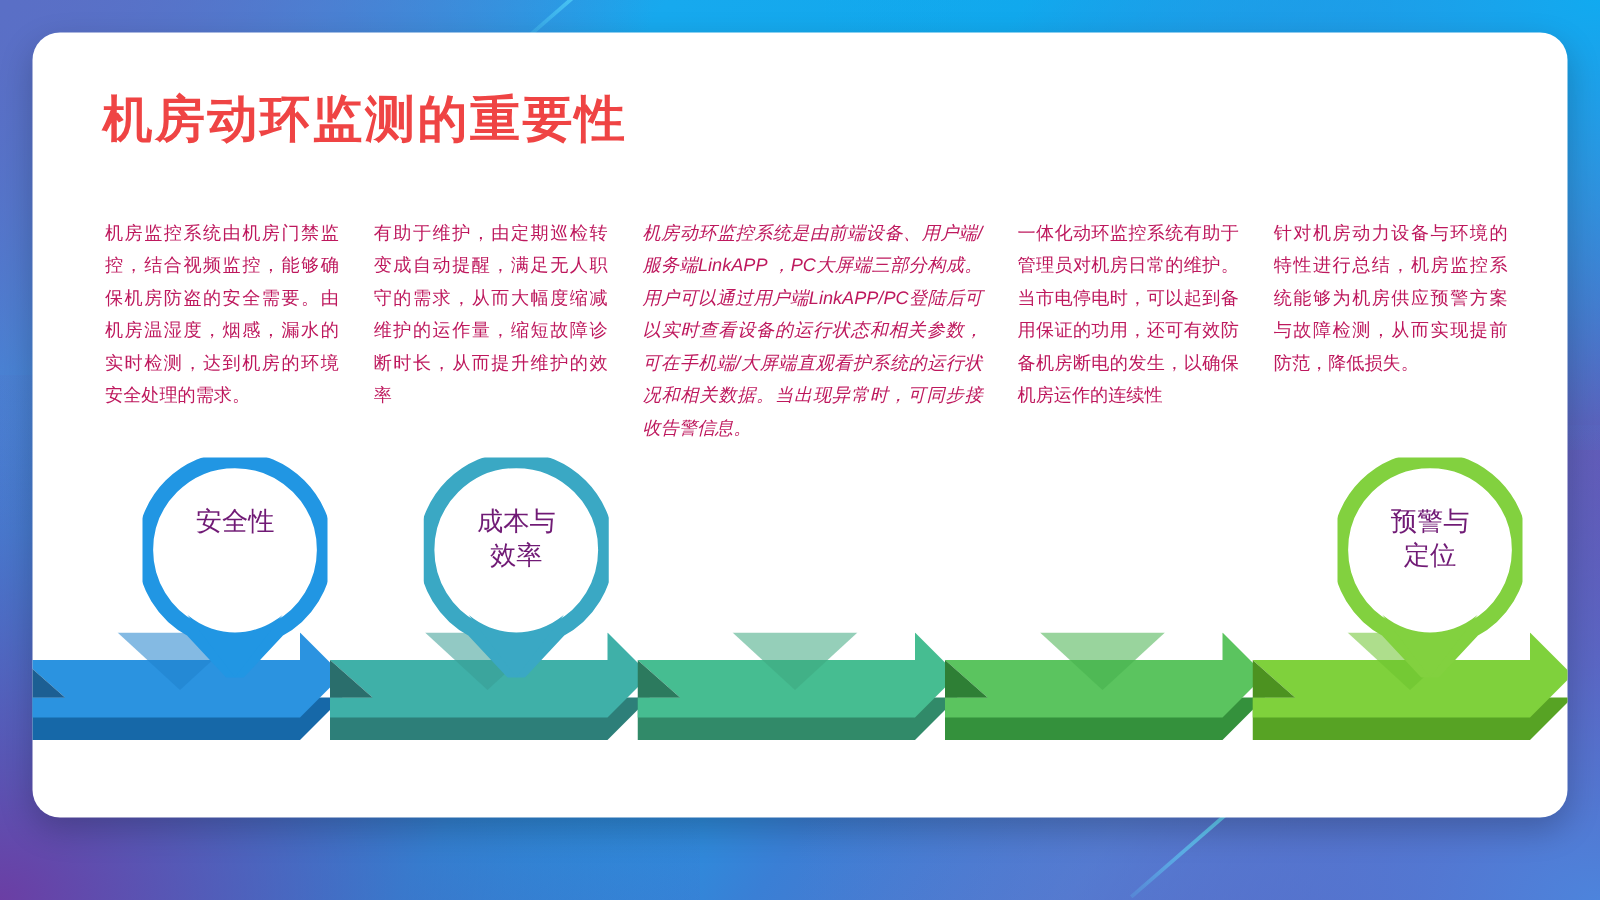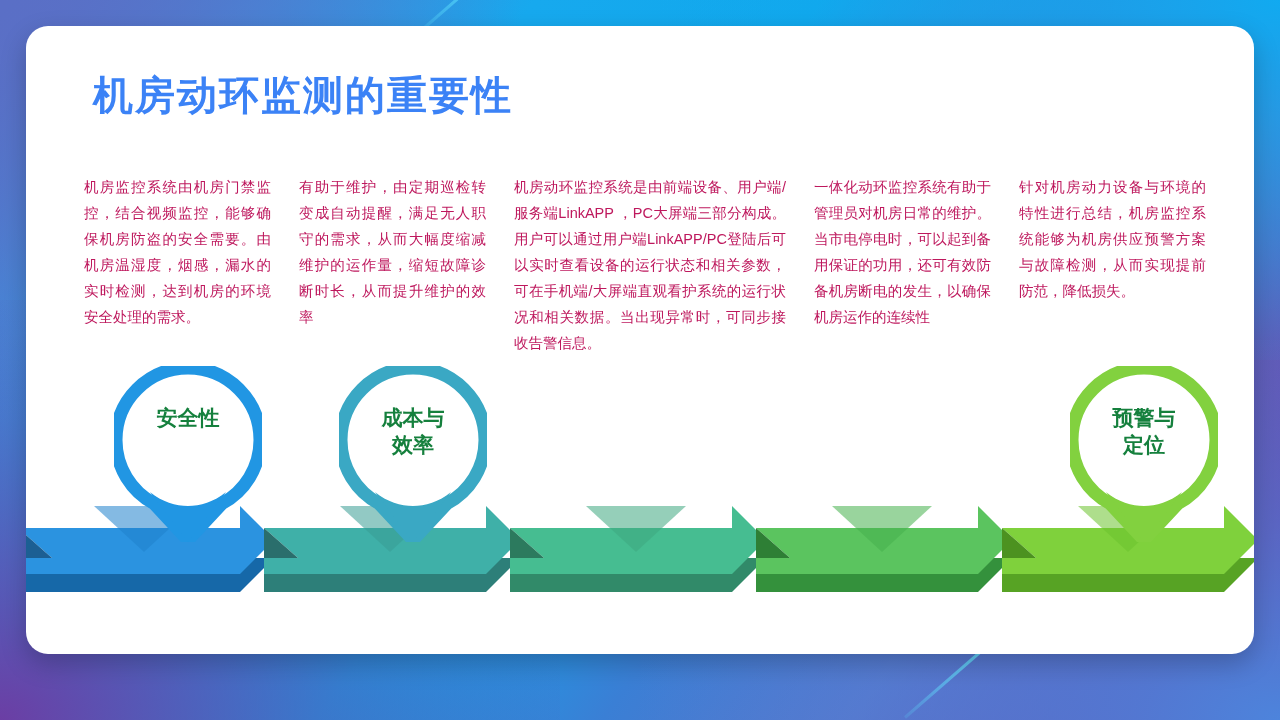--- a/index.html
+++ b/index.html
@@ -59,43 +59,42 @@
     box-shadow: 0 10px 26px rgba(0,0,0,0.22);
     overflow: hidden;
   }
 
   #title {
     position: absolute;
     left: 56px; top: 42px;
     font-size: 40px;
     font-weight: bold;
     letter-spacing: 2px;
-    color: #3b82f6;
-    margin-left: 11px;
+    color: #ef4444;
   }
 
   
   #paragraphs {
     position: absolute;
     left: 44px; top: 148px;
     width: 1150px; height: 200px;
     display: flex;
     gap: 0;
   }
   .para {
     font-size: 14.5px;
     line-height: 26px;
     color: #be185d;
     text-align: justify;
     text-justify: inter-character;
     padding: 0 14px;
   }
   .para.w1 { width: 215px; }
   .para.w2 { width: 215px; }
-  .para.w3 { width: 300px; }
+  .para.w3 { width: 300px; font-style: italic; }
   .para.w4 { width: 205px; }
   .para.w5 { width: 215px; }
 
   
   #chevrons {
     position: absolute;
     left: 0; top: 480px;
     width: 1228px; height: 110px;
   }
   .chev {
@@ -116,23 +115,23 @@
     top: 0;
     width: 148px; height: 176px;
   }
   .pin svg { position: absolute; left: 0; top: 0; width: 148px; height: 176px; }
   .pin-label {
     position: absolute;
     left: 0; top: 38px;
     width: 148px;
     text-align: center;
     font-size: 21px;
-    font-weight: bold;
+    font-weight: normal;
     line-height: 27px;
-    color: #15803d;
+    color: #701a75;
     white-space: pre-line;
   }
 </style>
 </head>
 <body>
 
 <div id="slide">
 
   <div class="wash wash-tl"></div>
   <div class="wash wash-tr"></div>

